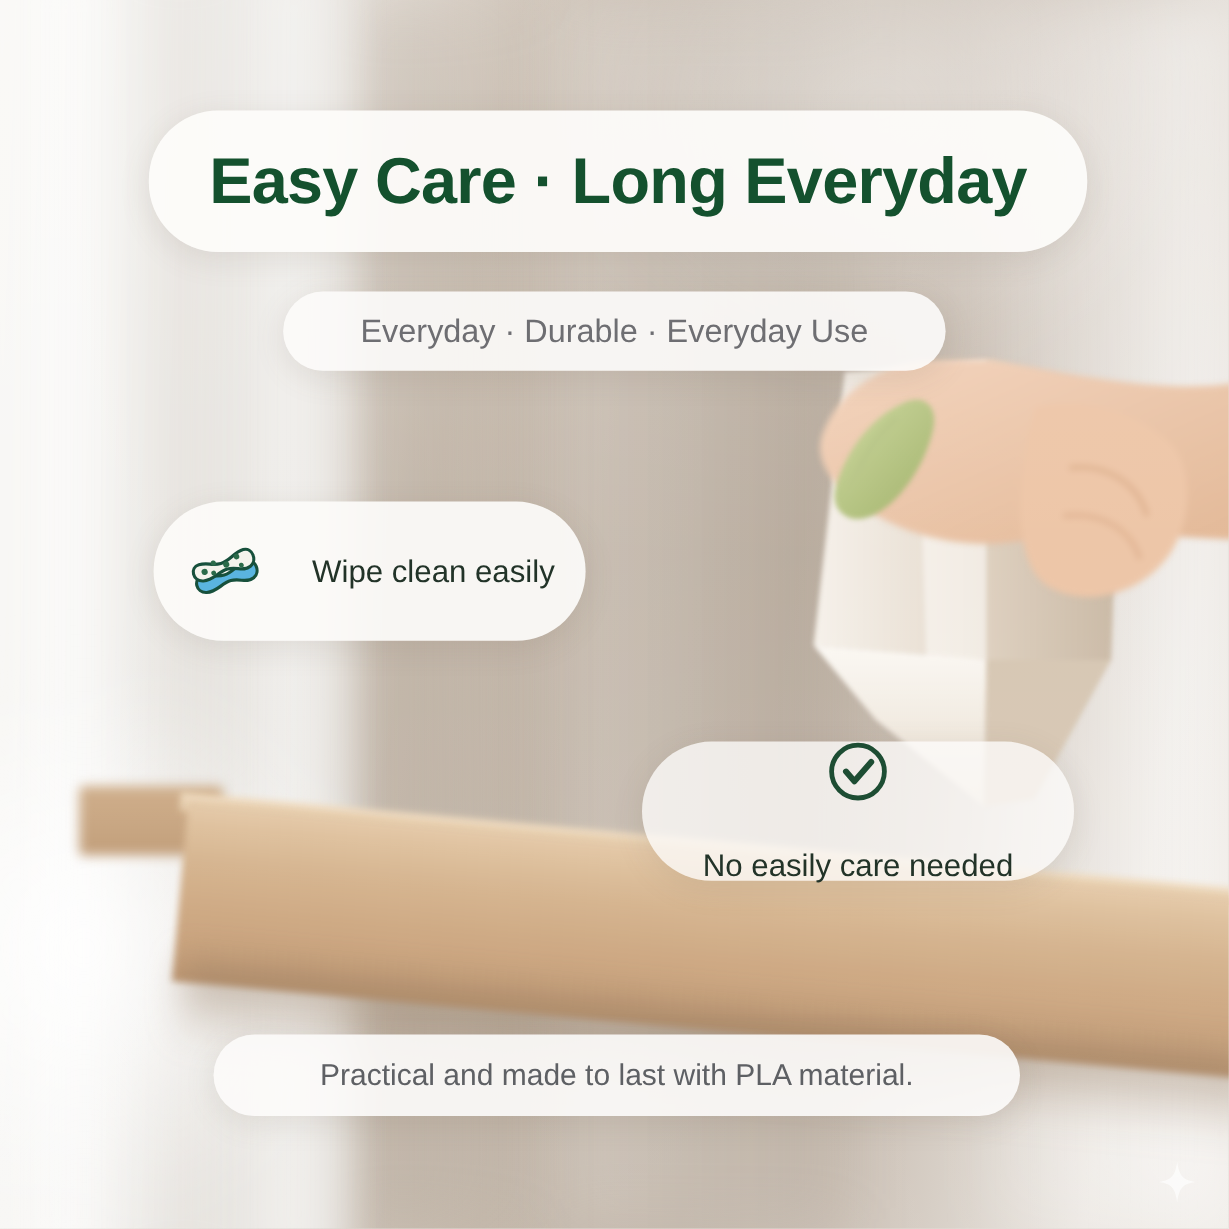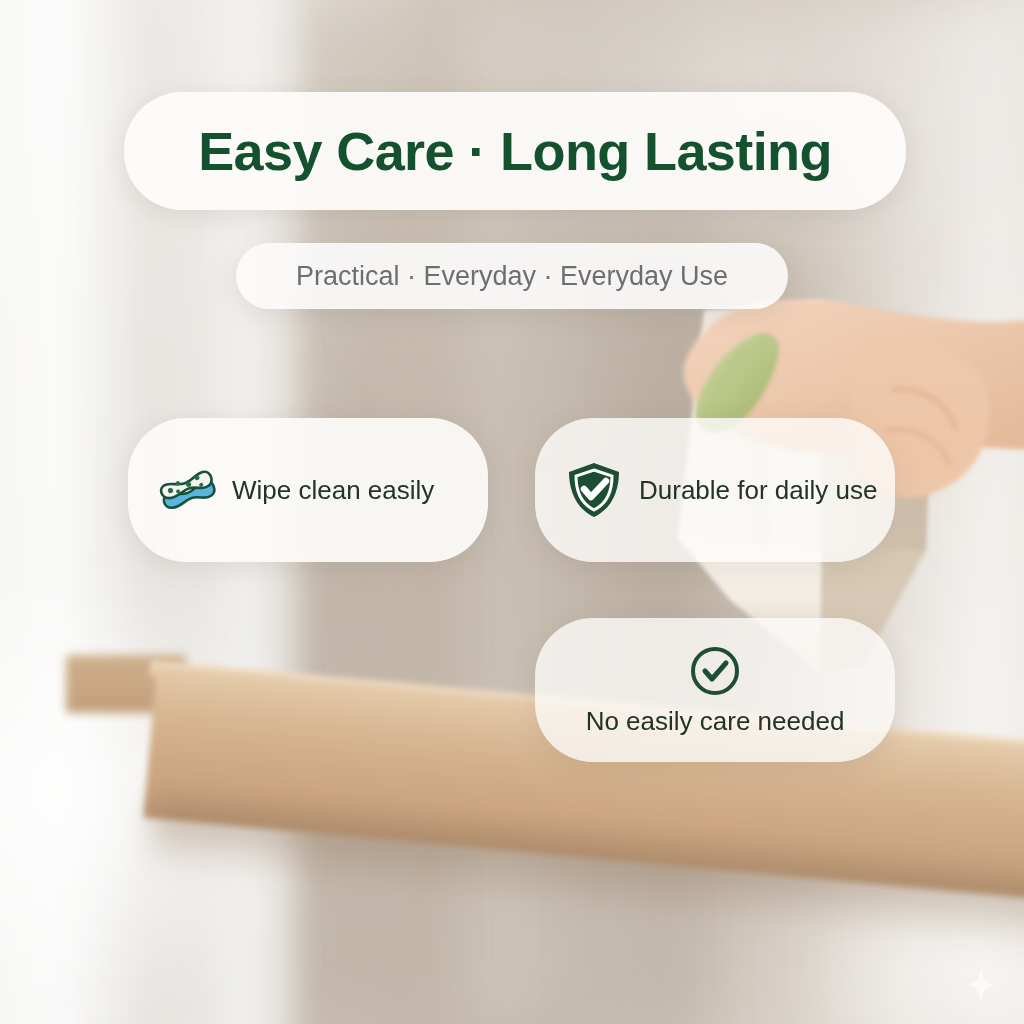--- a/index.html
+++ b/index.html
@@ -196,23 +196,24 @@
     background: rgba(252,251,249,0.90);
     justify-content: center;
   }
   .subtitle-text {
     font-size: 27px;
     color: #6e6e72;
     white-space: nowrap;
   }
 
   .feature-card {
-    width: 360px; height: 144px;
+    width: 360px; height: 116px;
     border-radius: 58px;
     padding: 0 28px;
+    gap: 28px;
   }
   .card-1 { left: 128px; top: 418px; background: rgba(252,251,249,0.93); }
   .card-2 { left: 535px; top: 418px; background: rgba(252,251,250,0.80); }
   .card-3 { left: 128px; top: 618px; background: rgba(252,251,249,0.93); }
   .card-4 {
     left: 535px; top: 618px;
     background: rgba(252,251,250,0.78);
     flex-direction: column;
     justify-content: center;
     padding: 0 20px;
@@ -332,67 +333,60 @@
         </defs>
         <path d="M70,4 C40,14 16,46 8,78 C4,96 20,108 38,100 C62,90 84,56 90,26 C93,10 84,0 70,4 Z" fill="url(#cl)"></path>
         <path d="M60,18 C42,32 26,58 20,82" stroke="#b6c485" stroke-width="6" fill="none" opacity=".8"></path>
       </svg>
     </div>
 
     <div class="bg-haze"></div>
   </div>
 
   <div class="pill title-card">
-    <span class="title-text">Easy Care · Long Lasting</span>
+    <span class="title-text">Easy Care · Long Everyday</span>
   </div>
 
   <div class="pill subtitle-card">
-    <span class="subtitle-text">Practical · Everyday · Everyday Use</span>
+    <span class="subtitle-text">Everyday · Durable · Everyday Use</span>
   </div>
 
   <div class="pill feature-card card-1">
     <span class="card-icon">
       <svg width="62" height="62" viewBox="0 0 62 62">
         <g transform="rotate(-16 31 31)">
           <path d="M12,30 C4,30 3,42 12,44 C20,46 26,40 34,40 C42,40 46,46 53,43 C60,40 59,28 51,28 C43,28 38,34 30,34 C22,34 20,30 12,30 Z" fill="#5ab4e0" stroke="#17503c" stroke-width="2.6" stroke-linejoin="round"></path>
           <path d="M12,20 C4,20 3,32 12,34 C20,36 26,30 34,30 C42,30 46,36 53,33 C60,30 59,18 51,18 C43,18 38,24 30,24 C22,24 20,20 12,20 Z" fill="#f4f3ec" stroke="#17503c" stroke-width="2.6" stroke-linejoin="round"></path>
           <circle cx="15" cy="27" r="2.6" fill="#2b6b4a"></circle>
           <circle cx="24" cy="22" r="2.2" fill="#2b6b4a"></circle>
           <circle cx="22" cy="30" r="2.0" fill="#2b6b4a"></circle>
           <circle cx="34" cy="26" r="2.6" fill="#2b6b4a"></circle>
           <circle cx="44" cy="22" r="2.4" fill="#2b6b4a"></circle>
           <circle cx="46" cy="30" r="2.0" fill="#2b6b4a"></circle>
         </g>
       </svg>
     </span>
     <span class="card-label">Wipe clean easily</span>
   </div>
 
-  <div class="pill feature-card card-2">
-    <span class="card-icon">
-      <svg width="62" height="62" viewBox="0 0 62 62">
-        <path d="M31,4 L56,13 C56,33 48,50 31,58 C14,50 6,33 6,13 Z" fill="#1d4d33"></path>
-        <path d="M31,11 L49,17 C49,33 43,45 31,51 C19,45 13,33 13,17 Z" fill="none" stroke="#ffffff" stroke-width="3"></path>
-        <path d="M21,30 L28,38 L43,22" fill="none" stroke="#ffffff" stroke-width="6.5" stroke-linecap="round" stroke-linejoin="round"></path>
-      </svg>
-    </span>
-    <span class="card-label">Durable for daily use</span>
-  </div>
 
 
   <div class="pill feature-card card-4">
     <span class="card-icon">
       <svg width="54" height="54" viewBox="0 0 54 54">
         <circle cx="27" cy="27" r="22" fill="none" stroke="#1d4d33" stroke-width="4"></circle>
         <path d="M17,27 L24,35 L38,19" fill="none" stroke="#1d4d33" stroke-width="5" stroke-linecap="round" stroke-linejoin="round"></path>
       </svg>
     </span>
     <span class="card-label">No easily care needed</span>
   </div>
 
+  <div class="pill footer-card">
+    <span class="footer-text">Practical and made to last with PLA material.</span>
+  </div>
 
   <span class="sparkle">
     <svg width="30" height="34" viewBox="0 0 30 34">
       <path d="M15,0 C16.5,11 19,15.5 30,17 C19,18.5 16.5,23 15,34 C13.5,23 11,18.5 0,17 C11,15.5 13.5,11 15,0 Z" fill="#ffffff" opacity=".85"></path>
     </svg>
   </span>
 
 </div>
 
 </body></html>

